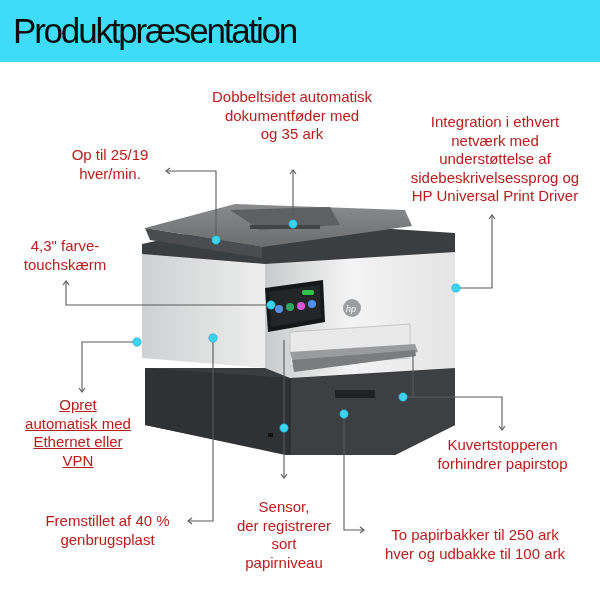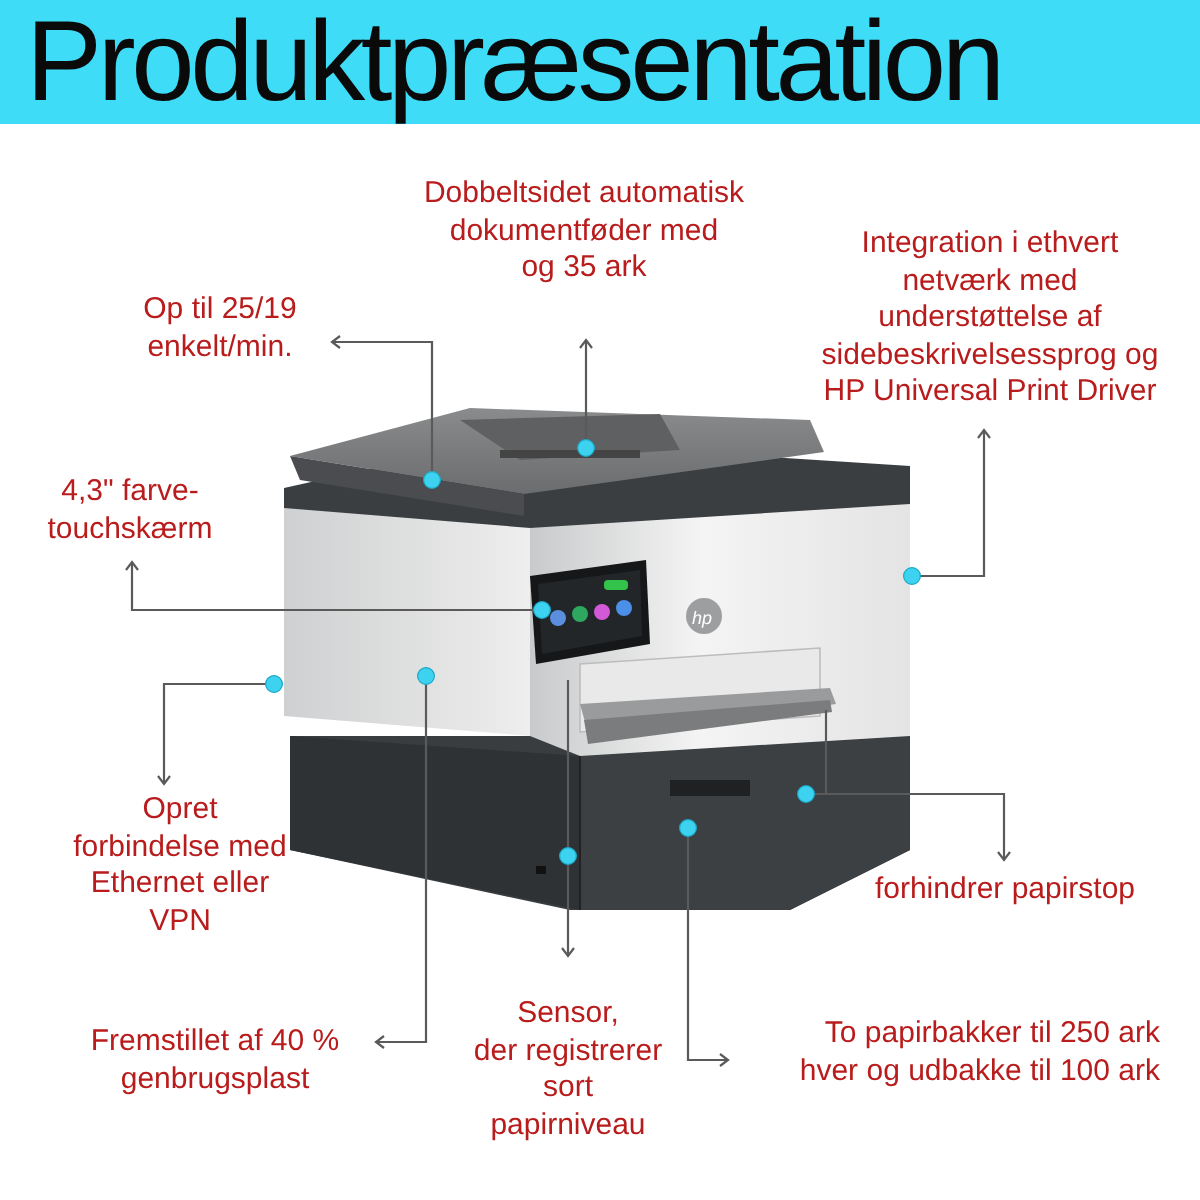--- a/index.html
+++ b/index.html
@@ -1,18 +1,18 @@
 <!DOCTYPE html>
 <html><head>
 <meta charset="utf-8">
 <style>
   html, body { margin: 0; padding: 0; }
   body { width: 600px; height: 600px; background: #ffffff; position: relative; overflow: hidden; font-family: "Liberation Sans", sans-serif; color: #111; }
   .banner { position: absolute; left: 0; top: 0; width: 600px; height: 62px; background: #3fdcf7; }
-  .banner h1 { position: absolute; left: 13px; top: 2px; margin: 0; font-weight: 400; font-size: 57px; letter-spacing: -2.2px; line-height: 58px; color: #0a0a0a; font-family: "Liberation Sans", sans-serif; }
+  .banner h1 { position: absolute; left: 13px; top: 2px; margin: 0; font-weight: 400; font-size: 35px; letter-spacing: -2.2px; line-height: 58px; color: #0a0a0a; font-family: "Liberation Sans", sans-serif; }
   .label { position: absolute; font-size: 15px; line-height: 18.5px; text-align: center; color: #b91c1c; white-space: nowrap; }
   svg.overlay { position: absolute; left: 0; top: 0; }
   .dot { fill: #3dd3f0; stroke: #1aa8c6; stroke-width: 0.6; }
   .ln { stroke: #5a5a5a; stroke-width: 1.1; fill: none; }
   .reg { font-size: 8px; vertical-align: super; }
 </style>
 </head>
 <body>
 
 <div class="banner">
@@ -112,55 +112,56 @@
 </svg>
 
 <div class="label" style="left:192px; top:88px; width:200px;">
   <div>Dobbeltsidet automatisk</div>
   <div>dokumentføder med</div>
   <div>og 35 ark</div>
 </div>
 
 <div class="label" style="left:55px; top:146px; width:110px;">
   <div>Op til 25/19</div>
-  <div>enkelt/min.</div>
+  <div>hver/min.</div>
 </div>
 
 <div class="label" style="left:390px; top:113px; width:210px;">
   <div>Integration i ethvert</div>
   <div>netværk med</div>
   <div>understøttelse af</div>
   <div>sidebeskrivelsessprog og</div>
   <div>HP Universal Print Driver</div>
 </div>
 
 <div class="label" style="left:10px; top:237px; width:110px;">
   <div>4,3" farve-</div>
   <div>touchskærm</div>
 </div>
 
-<div class="label" style="left:20px; top:396px; width:140px;">
+<div class="label" style="left:8px; top:396px; width:140px;text-decoration:underline;">
   <div>Opret</div>
-  <div>forbindelse med</div>
+  <div>automatisk med</div>
   <div>Ethernet eller</div>
   <div>VPN</div>
 </div>
 
 <div class="label" style="left:420px; top:436px; width:165px;">
+  <div>Kuvertstopperen</div>
   <div>forhindrer papirstop</div>
 </div>
 
 <div class="label" style="left:30px; top:512px; width:155px;">
   <div>Fremstillet af 40 %</div>
   <div>genbrugsplast</div>
 </div>
 
 <div class="label" style="left:224px; top:498px; width:120px;">
   <div>Sensor,</div>
   <div>der registrerer</div>
   <div>sort</div>
   <div>papirniveau</div>
 </div>
 
-<div class="label" style="left:370px; top:508px; width:210px;text-align:right;">
+<div class="label" style="left:370px; top:526px; width:210px;">
   <div>To papirbakker til 250 ark</div>
   <div>hver og udbakke til 100 ark</div>
 </div>
 
 </body></html>

